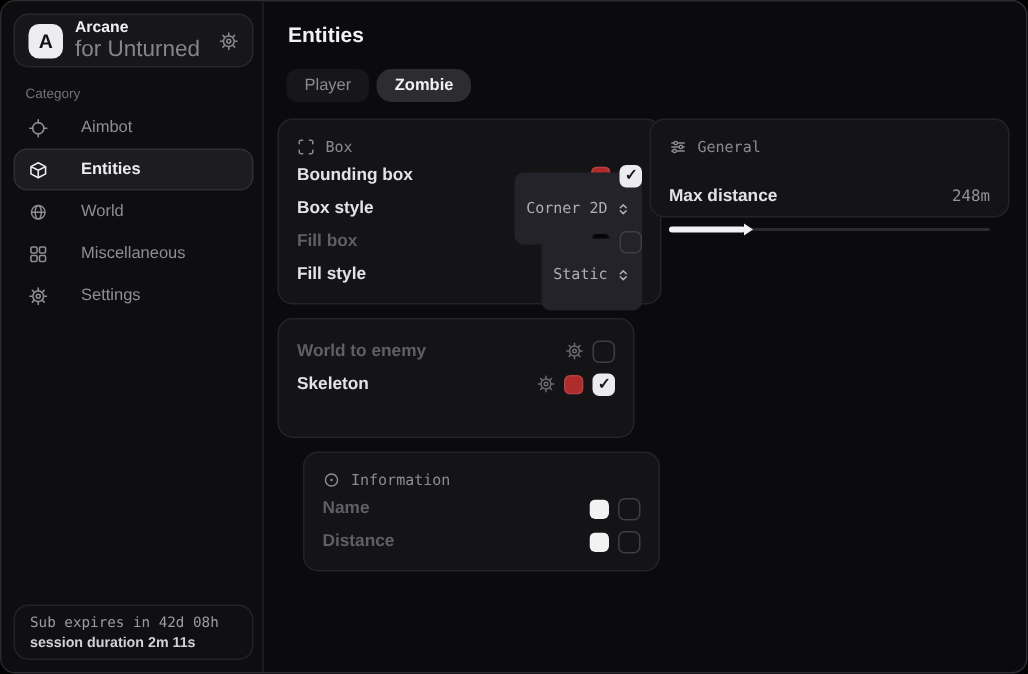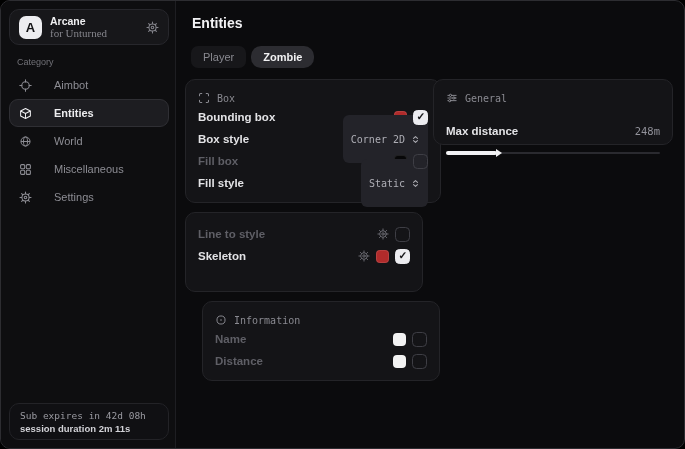--- a/index.html
+++ b/index.html
@@ -11,21 +11,21 @@
 
   
   .sidebar{position:absolute;left:0;top:0;width:175px;height:100%;background:#0e0e10;border-right:1px solid #1e1e22;box-sizing:border-box;}
   .brand-card{position:absolute;left:8px;top:8px;width:160px;height:36px;box-sizing:border-box;
               background:#17171a;border:1px solid #27272c;border-radius:10px;
               display:flex;align-items:center;gap:8px;padding:0 9px;}
   .logo{width:23px;height:23px;border-radius:7px;background:#ededf0;color:#121214;
         display:flex;align-items:center;justify-content:center;font-size:13px;font-weight:bold;}
   .brand-text{display:flex;flex-direction:column;line-height:1.15;}
   .brand-name{font-size:10.5px;font-weight:bold;color:#f0f0f2;}
-  .brand-sub{font-size:11px;color:#85858c;font-family:Liberation Serif, serif;}
+  .brand-sub{font-size:15px;color:#85858c;}
   .brand-gear{margin-left:auto;color:#84848b;cursor:pointer;}
 
   .category{position:absolute;left:16px;top:56px;font-size:9px;color:#717177;}
 
   .nav{position:absolute;left:8px;top:70px;width:160px;display:flex;flex-direction:column;}
   .nav-item{height:28px;display:flex;align-items:center;gap:22px;padding:0 9px;box-sizing:border-box;
             border:1px solid transparent;border-radius:9px;color:#8d8d94;font-size:11px;cursor:pointer;}
   .nav-item.active{background:#1d1d21;border-color:#2f2f34;color:#ededef;font-weight:bold;}
 
   .status-card{position:absolute;left:8px;bottom:8px;width:160px;height:37px;box-sizing:border-box;
@@ -212,21 +212,21 @@
                 <path d="M4.5 6.2 8 2.8l3.5 3.4M4.5 9.8 8 13.2l3.5-3.4"></path>
               </svg>
             </span>
           </span>
         </span>
       </div>
     </div>
 
     <div class="card card-lines">
       <div class="row dim">
-        <span class="row-label">Line to style</span>
+        <span class="row-label">World to enemy</span>
         <span class="controls">
           <span class="gear-sm icon">
             <svg width="12" height="12" viewBox="0 0 16 16" fill="none" stroke="currentColor" stroke-width="1.3" stroke-linecap="round">
               <circle cx="8" cy="8" r="4.4"></circle>
                 <circle cx="8" cy="8" r="1.6"></circle>
               <path d="M8 1.2v2M8 12.8v2M1.2 8h2M12.8 8h2M3.2 3.2l1.4 1.4M11.4 11.4l1.4 1.4M12.8 3.2l-1.4 1.4M4.6 11.4l-1.4 1.4"></path>
             </svg>
           </span>
           <span class="checkbox"></span>
         </span>

